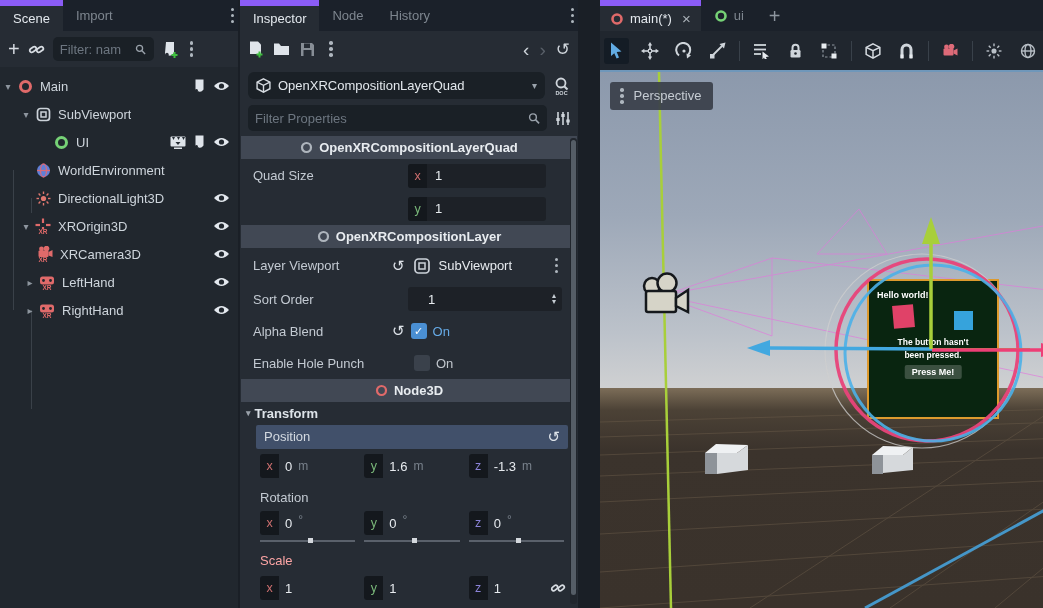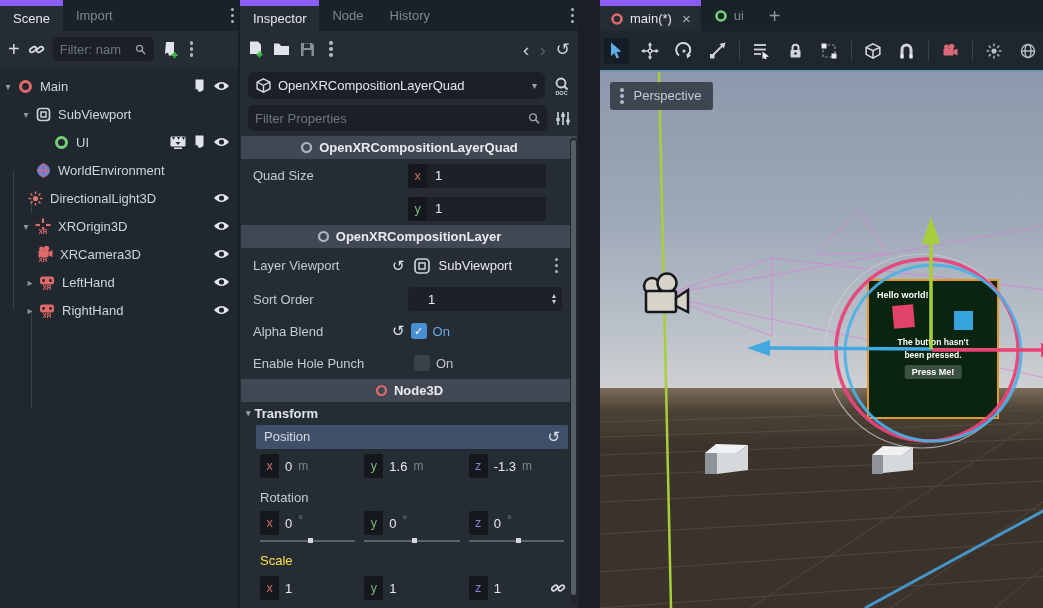--- a/index.html
+++ b/index.html
@@ -200,21 +200,21 @@
       <span class="nicon">
           <svg width="15" height="15">
             <circle cx="7.5" cy="7.5" r="6.5" fill="#5f7fd8"></circle>
             <ellipse cx="7.5" cy="7.5" rx="3" ry="6.5" stroke="#d86a7a" stroke-width="1.3" fill="none"></ellipse>
             <line x1="1" y1="7.5" x2="14" y2="7.5" stroke="#d86a7a" stroke-width="1.3"></line>
           </svg>
         </span>
       <span class="tlabel">WorldEnvironment</span>
     </div>
 
-    <div class="trow" style="padding-left:26px">
+    <div class="trow" style="padding-left:34px">
       <span class="nicon">
           <svg width="15" height="15">
             <circle cx="7.5" cy="7.5" r="2.6" fill="#e0776f"></circle>
             <g stroke="#e0776f" stroke-width="1.4">
               <line x1="7.5" y1="0.5" x2="7.5" y2="3"></line>
               <line x1="7.5" y1="12" x2="7.5" y2="14.5"></line>
               <line x1="0.5" y1="7.5" x2="3" y2="7.5"></line>
               <line x1="12" y1="7.5" x2="14.5" y2="7.5"></line>
               <line x1="2.6" y1="2.6" x2="4.4" y2="4.4"></line>
               <line x1="10.6" y1="10.6" x2="12.4" y2="12.4"></line>
@@ -558,21 +558,21 @@
       <span class="num">0</span>
       <span class="unit" style="align-self:flex-start;margin-top:2px">°</span>
     </div>
         <div class="slider">
           <span class="track"></span>
           <span class="knob"></span>
         </div>
       </div>
   </div>
 
-  <div class="section-hdr" style="height:23px;padding-left:20px;font-weight:normal;color:#fde047">
+  <div class="section-hdr" style="height:23px;padding-left:20px;font-weight:normal;color:#fca5a5">
     <span>Scale</span>
   </div>
 
   <div class="triple" style="height:32px;align-items:center;position:relative">
     <div class="tcol">
         <div class="tval">
       <span class="axisbadge ax-x">x</span>
       <span class="num">1</span>
     </div>
       </div>

